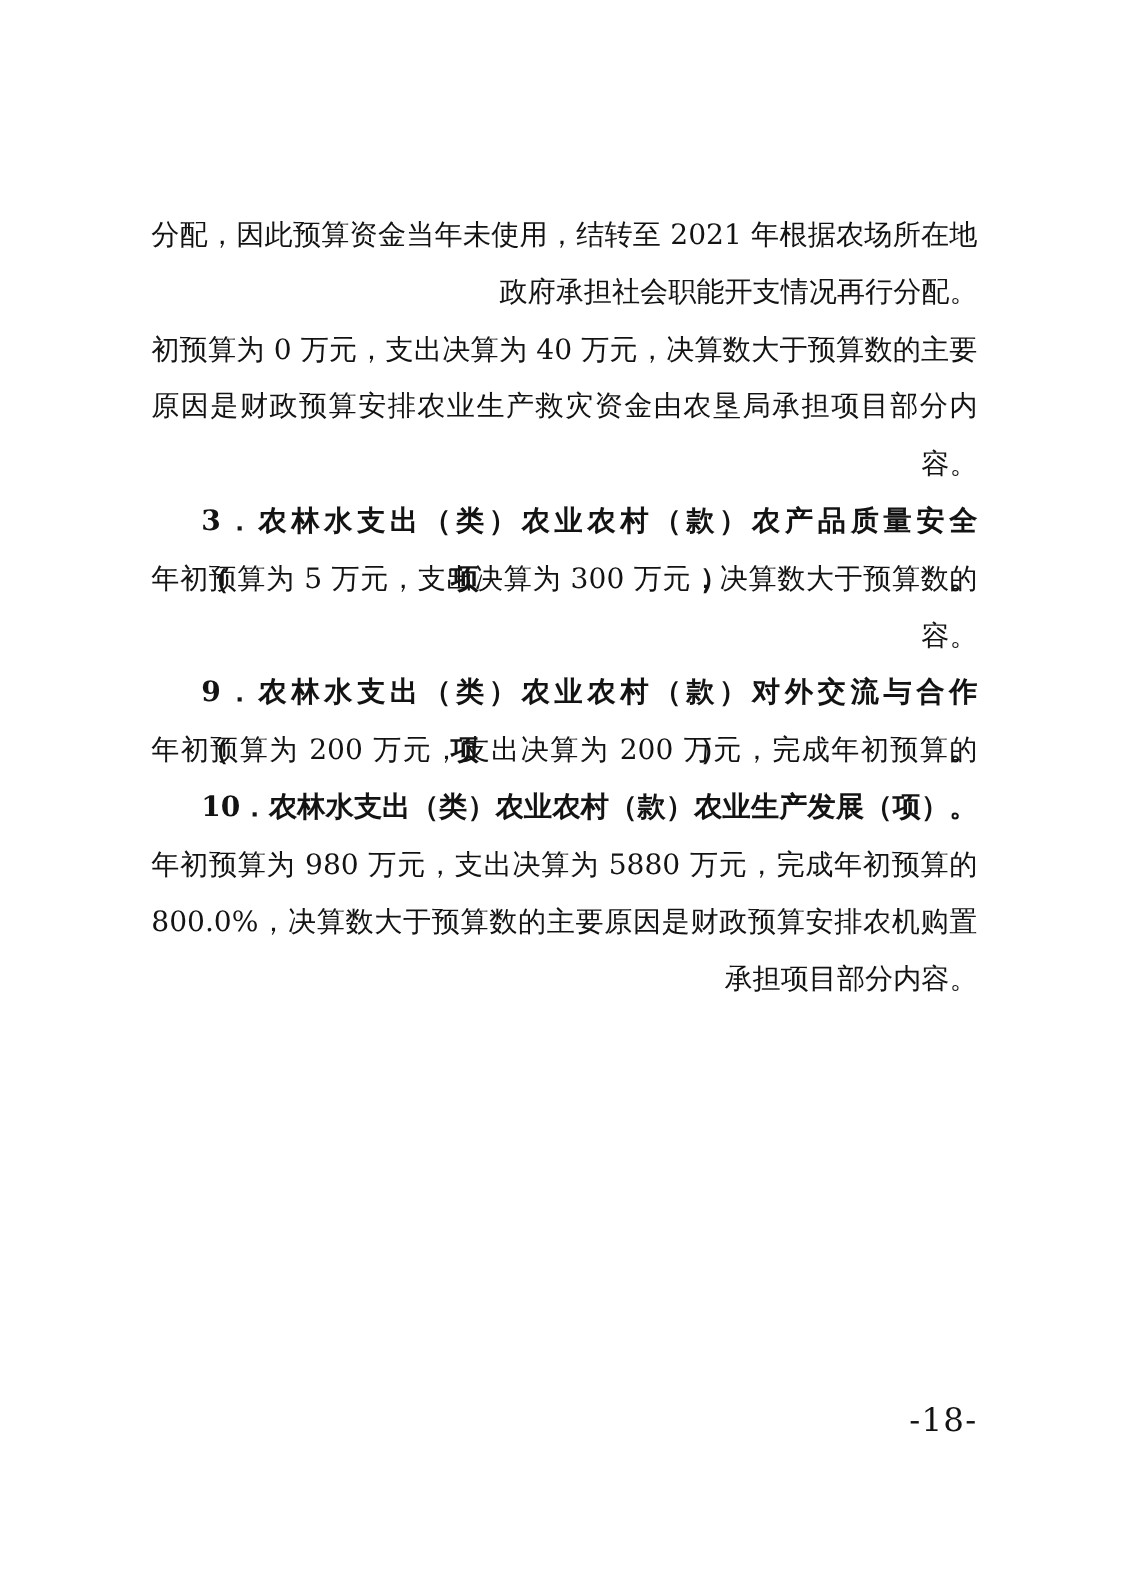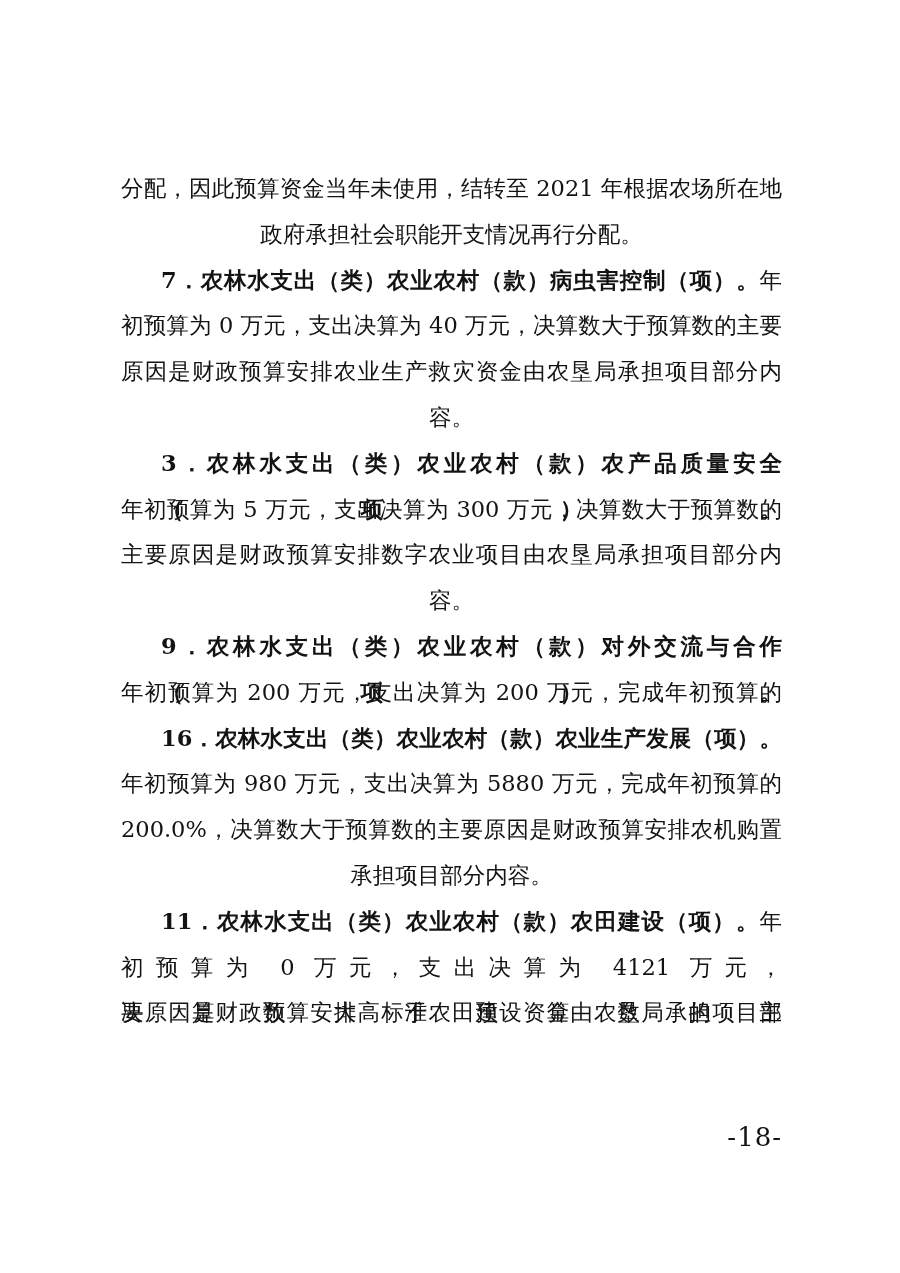--- a/index.html
+++ b/index.html
@@ -25,21 +25,21 @@
   .paragraph {
     margin: 0;
     padding: 0;
   }
   .line {
     height: 45.8px;
     line-height: 45.8px;
     font-size: 22.5px;
     word-break: keep-all;
     white-space: normal;
-    text-align: center;
+    text-align: right;
     overflow: visible;
   }
   .line.just {
     text-align: justify;
     text-align-last: justify;
   }
   .line.indent {
     padding-left: 40px;
   }
   .seg { font-weight: normal; }
@@ -58,41 +58,34 @@
 </head>
 <body>
 
 <div class="page">
   <div class="text-block">
       <div class="paragraph">
         <div class="line just"><span class="seg">分配，因此预算资金当年未使用，结转至 2021 年根据农场所在地</span></div>
         <div class="line"><span class="seg">政府承担社会职能开支情况再行分配。</span></div>
       </div>
       <div class="paragraph">
-        <div class="line just indent"><span class="seg bold">7．农林水支出（类）农业农村（款）病虫害控制（项）。</span><span class="seg">年</span></div>
         <div class="line just"><span class="seg">初预算为 0 万元，支出决算为 40 万元，决算数大于预算数的主要</span></div>
         <div class="line just"><span class="seg">原因是财政预算安排农业生产救灾资金由农垦局承担项目部分内</span></div>
         <div class="line"><span class="seg">容。</span></div>
       </div>
       <div class="paragraph">
         <div class="line just indent"><span class="seg bold">3．农林水支出（类）农业农村（款）农产品质量安全（项）。</span></div>
         <div class="line just"><span class="seg">年初预算为 5 万元，支出决算为 300 万元，决算数大于预算数的</span></div>
-        <div class="line just"><span class="seg">主要原因是财政预算安排数字农业项目由农垦局承担项目部分内</span></div>
         <div class="line"><span class="seg">容。</span></div>
       </div>
       <div class="paragraph">
         <div class="line just indent"><span class="seg bold">9．农林水支出（类）农业农村（款）对外交流与合作（项）。</span></div>
         <div class="line just"><span class="seg">年初预算为 200 万元，支出决算为 200 万元，完成年初预算的</span></div>
       </div>
       <div class="paragraph">
-        <div class="line just indent"><span class="seg bold">16．农林水支出（类）农业农村（款）农业生产发展（项）。</span></div>
+        <div class="line just indent"><span class="seg bold">10．农林水支出（类）农业农村（款）农业生产发展（项）。</span></div>
         <div class="line just"><span class="seg">年初预算为 980 万元，支出决算为 5880 万元，完成年初预算的</span></div>
-        <div class="line just"><span class="seg">200.0%，决算数大于预算数的主要原因是财政预算安排农机购置</span></div>
+        <div class="line just"><span class="seg">800.0%，决算数大于预算数的主要原因是财政预算安排农机购置</span></div>
         <div class="line"><span class="seg">承担项目部分内容。</span></div>
-      </div>
-      <div class="paragraph">
-        <div class="line just indent"><span class="seg bold">11．农林水支出（类）农业农村（款）农田建设（项）。</span><span class="seg">年</span></div>
-        <div class="line just"><span class="seg">初预算为 0 万元，支出决算为 4121 万元，决算数大于预算数的主</span></div>
-        <div class="line just"><span class="seg">要原因是财政预算安排高标准农田建设资金由农垦局承担项目部</span></div>
       </div>
     </div>
   <div class="footer-pagenum">-18-</div>
 </div>
 
 </body></html>

